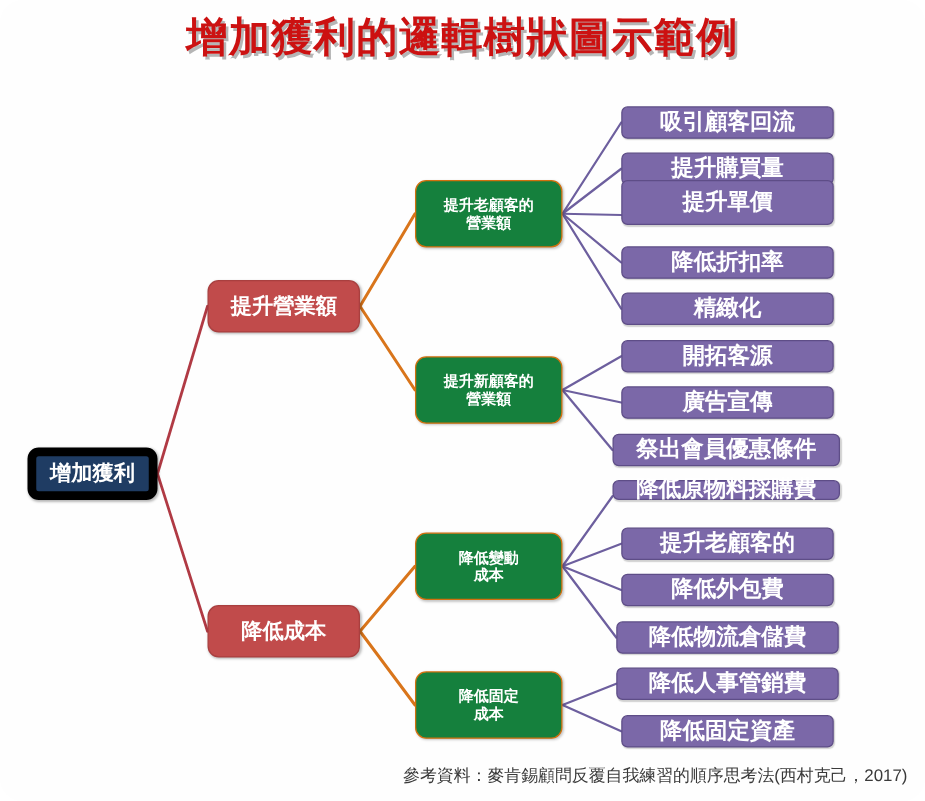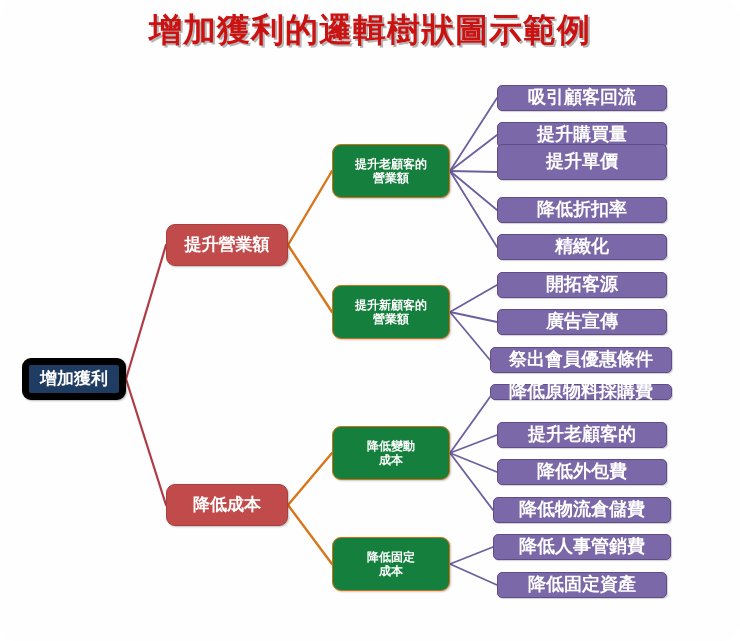--- a/index.html
+++ b/index.html
@@ -152,14 +152,15 @@
       <div class="node leaf" style="left: 497px; top: 309px; width: 170px; height: 26px;">廣告宣傳</div>
       <div class="node leaf" style="left: 490px; top: 347px; width: 182px; height: 26px;">祭出會員優惠條件</div>
       <div class="node leaf" style="left: 490px; top: 384px; width: 182px; height: 16px;">降低原物料採購費</div>
       <div class="node leaf" style="left: 497px; top: 422px; width: 170px; height: 26px;">提升老顧客的</div>
       <div class="node leaf" style="left: 497px; top: 459px; width: 170px; height: 26px;">降低外包費</div>
       <div class="node leaf" style="left: 493px; top: 497px; width: 178px; height: 26px;">降低物流倉儲費</div>
       <div class="node leaf" style="left: 493px; top: 534px; width: 178px; height: 26px; text-align: center;">降低人事管銷費</div>
       <div class="node leaf" style="left: 497px; top: 572px; width: 170px; height: 26px;">降低固定資產</div>
     </div>
 
+  <div id="footnote">參考資料：麥肯錫顧問反覆自我練習的順序思考法(西村克己，2017)</div>
 
 </div>
 
 </body></html>

